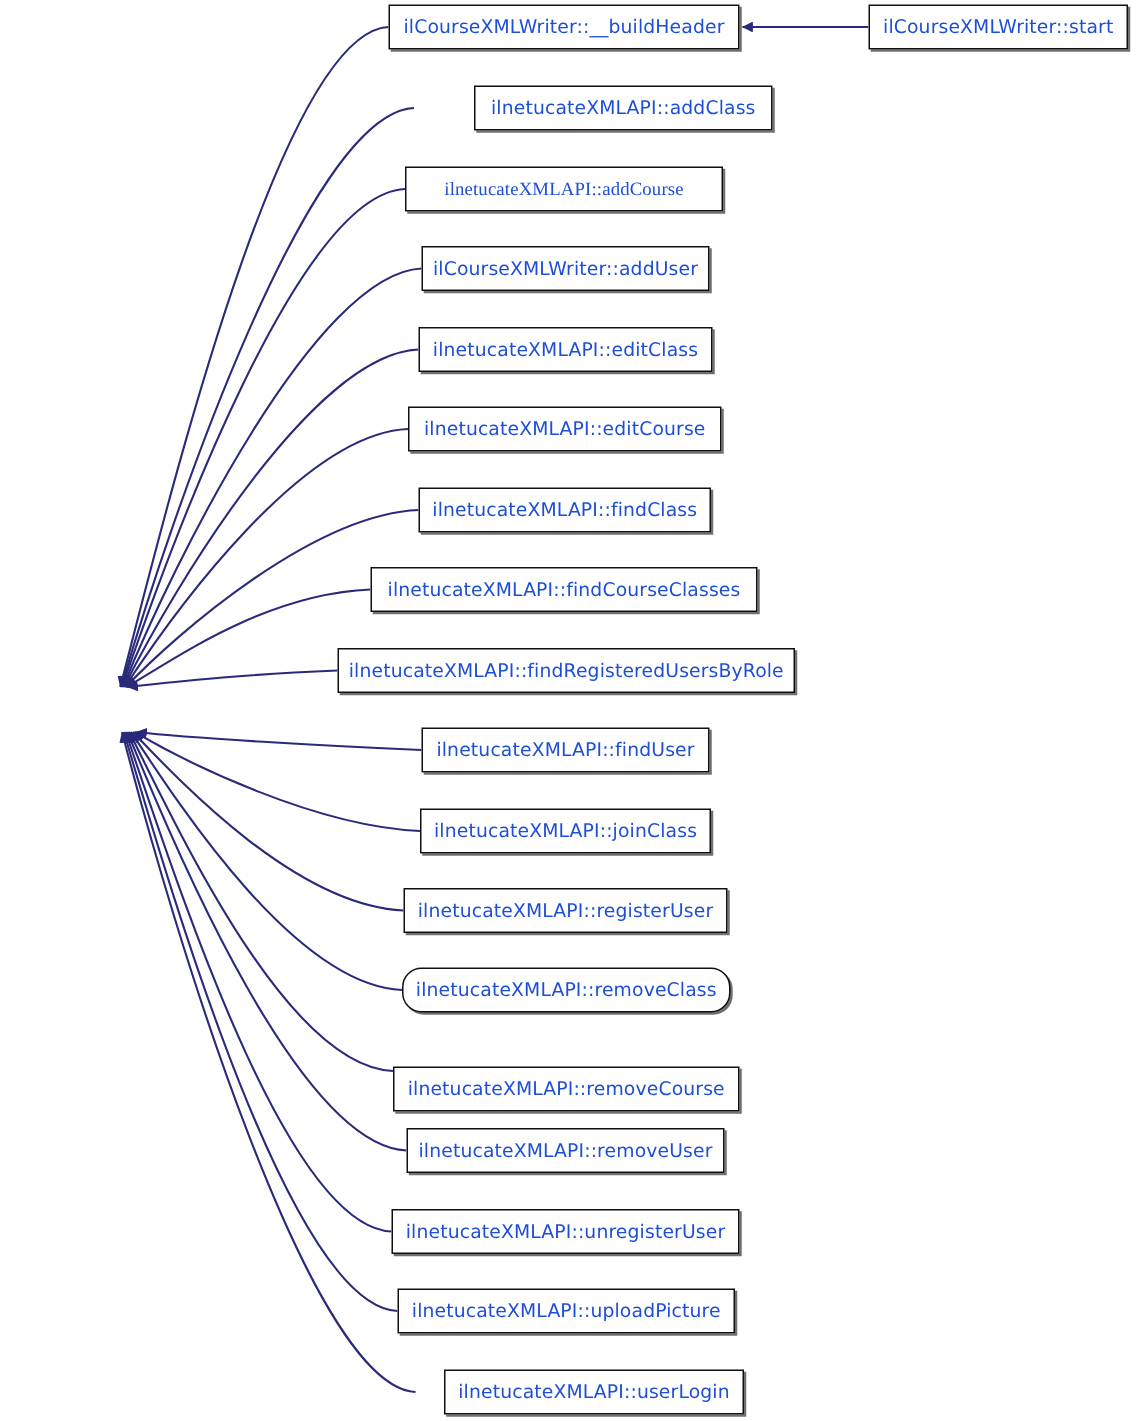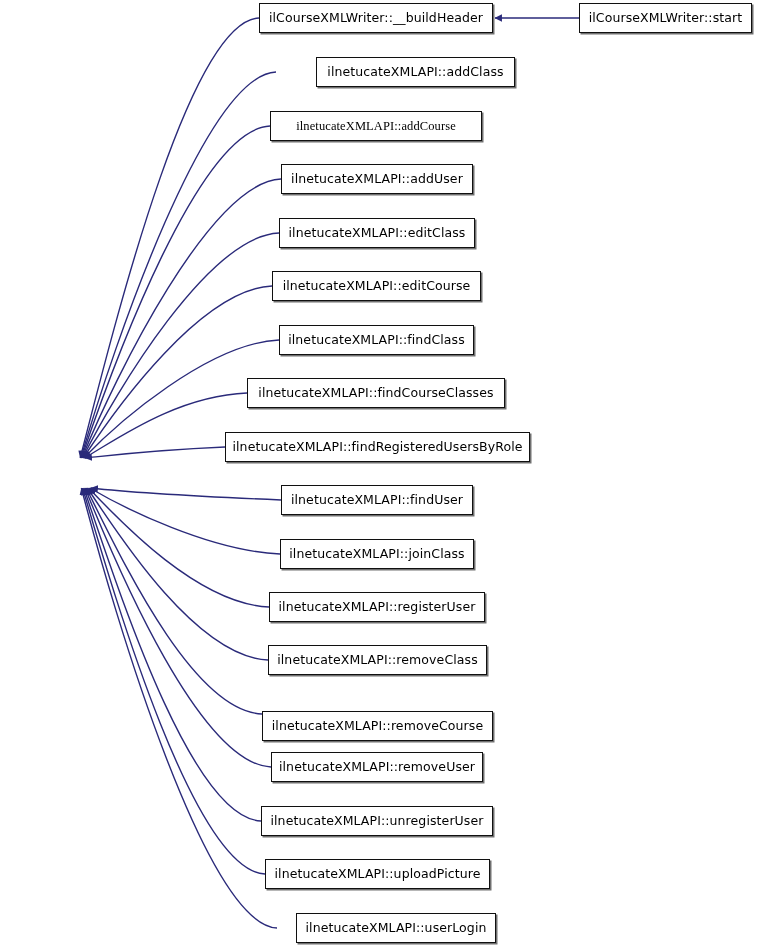--- a/index.html
+++ b/index.html
@@ -20,21 +20,21 @@
     left: 0;
     top: 0;
     width: 757px;
     height: 947px;
   }
   .node {
     position: absolute;
     box-sizing: border-box;
     border: 1px solid #101010;
     background: #ffffff;
-    color: #000000;
+    color: #1d4ed8;
     font-size: 12.5px;
     line-height: 1;
     display: flex;
     align-items: center;
     justify-content: center;
     white-space: nowrap;
     letter-spacing: 0.1px;
     box-shadow: 1.5px 1.5px 0 0 #707070;
   }
   .node.center {
@@ -85,21 +85,21 @@
       <div class="node" style="left: 259px; top: 3px; width: 234px; height: 30px;">
         <span class="node-label">ilCourseXMLWriter::__buildHeader</span>
       </div>
       <div class="node" style="left: 276px; top: 57px; width: 199px; height: 30px; margin-left: 40px;">
         <span class="node-label">ilnetucateXMLAPI::addClass</span>
       </div>
       <div class="node" style="left: 270px; top: 111px; width: 212px; height: 30px; font-family: Liberation Serif, serif;">
         <span class="node-label">ilnetucateXMLAPI::addCourse</span>
       </div>
       <div class="node" style="left: 281px; top: 164px; width: 192px; height: 30px;">
-        <span class="node-label">ilnetucateXMLAPI::addUser</span>
+        <span class="node-label">ilCourseXMLWriter::addUser</span>
       </div>
       <div class="node" style="left: 279px; top: 218px; width: 196px; height: 30px;">
         <span class="node-label">ilnetucateXMLAPI::editClass</span>
       </div>
       <div class="node" style="left: 272px; top: 271px; width: 209px; height: 30px;">
         <span class="node-label">ilnetucateXMLAPI::editCourse</span>
       </div>
       <div class="node" style="left: 279px; top: 325px; width: 195px; height: 30px;">
         <span class="node-label">ilnetucateXMLAPI::findClass</span>
       </div>
@@ -111,21 +111,21 @@
       </div>
       <div class="node" style="left: 281px; top: 485px; width: 192px; height: 30px;">
         <span class="node-label">ilnetucateXMLAPI::findUser</span>
       </div>
       <div class="node" style="left: 280px; top: 539px; width: 194px; height: 30px;">
         <span class="node-label">ilnetucateXMLAPI::joinClass</span>
       </div>
       <div class="node" style="left: 269px; top: 592px; width: 216px; height: 30px;">
         <span class="node-label">ilnetucateXMLAPI::registerUser</span>
       </div>
-      <div class="node" style="left: 268px; top: 645px; width: 219px; height: 30px;">
+      <div class="node" style="left: 268px; top: 645px; width: 219px; height: 30px; border-radius: 13px;">
         <span class="node-label">ilnetucateXMLAPI::removeClass</span>
       </div>
       <div class="node" style="left: 262px; top: 699px; width: 231px; height: 30px; margin-top: 12px;">
         <span class="node-label">ilnetucateXMLAPI::removeCourse</span>
       </div>
       <div class="node" style="left: 271px; top: 752px; width: 212px; height: 30px;">
         <span class="node-label">ilnetucateXMLAPI::removeUser</span>
       </div>
       <div class="node" style="left: 261px; top: 806px; width: 232px; height: 30px; text-align: center;">
         <span class="node-label">ilnetucateXMLAPI::unregisterUser</span>

